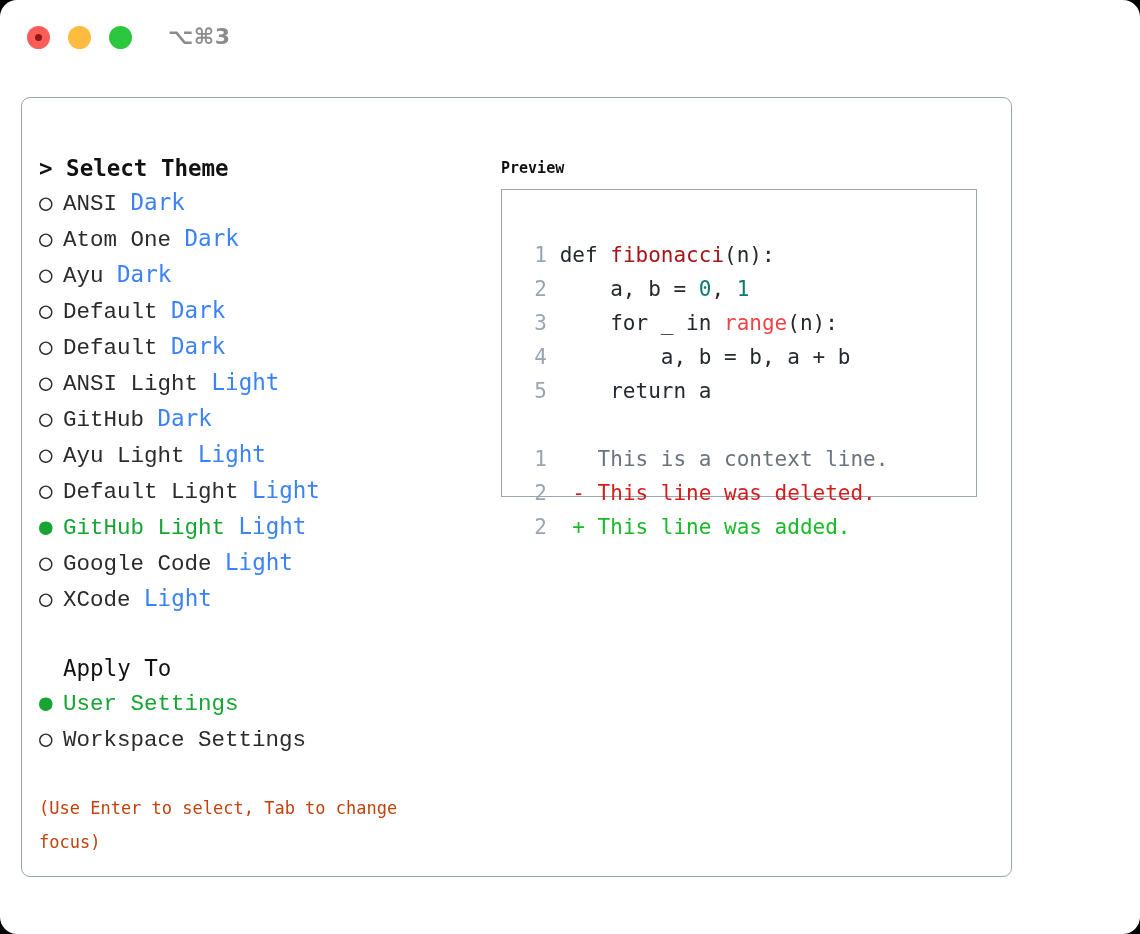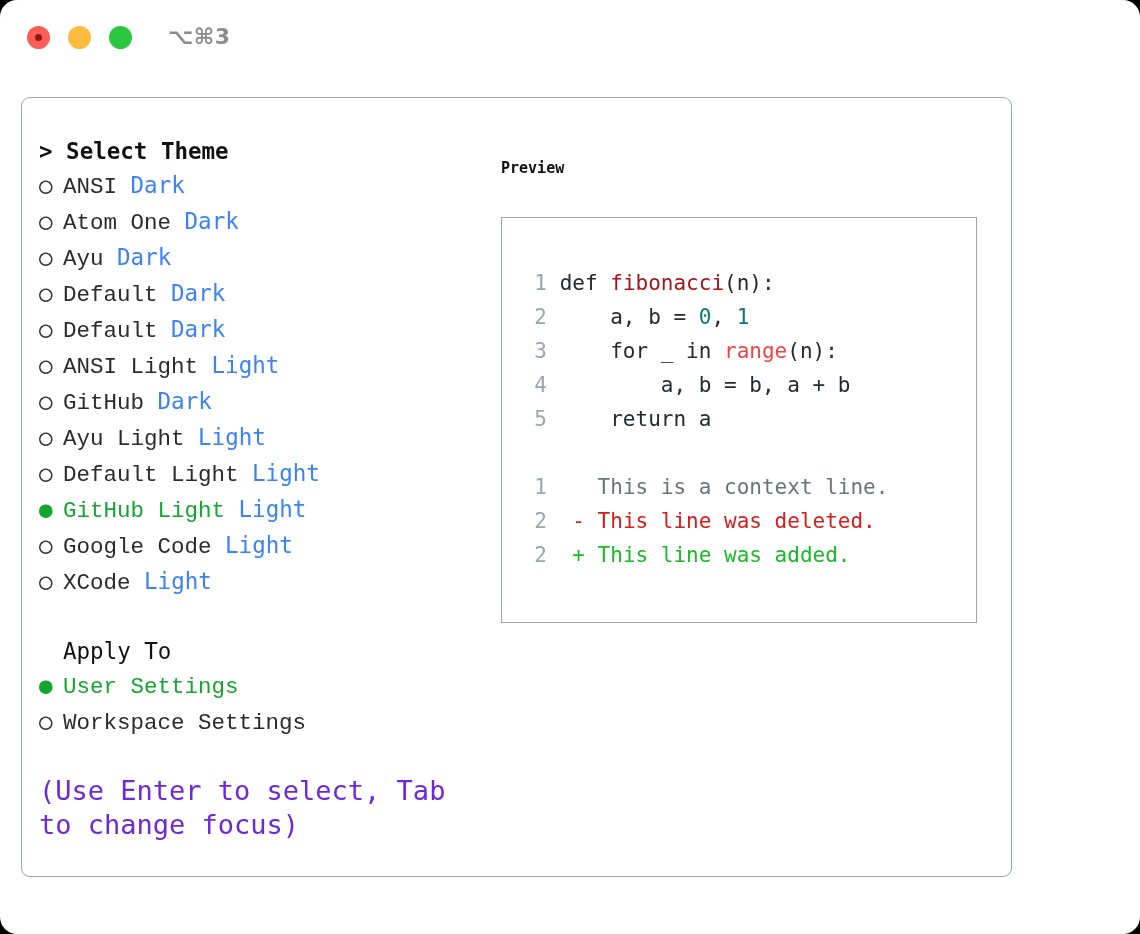--- a/index.html
+++ b/index.html
@@ -79,21 +79,21 @@
     border: 1px solid #9aa4b2;
     border-radius: 9px;
     box-sizing: border-box;
     background: #ffffff;
   }
 
   
   .left-col {
     position: absolute;
     left: 17px;
-    top: 36px;
+    top: 53px;
     width: 440px;
   }
 
   .section-header {
     font-size: 22.5px;
     font-weight: 700;
     color: #111111;
     line-height: 34px;
     white-space: pre;
   }
@@ -117,45 +117,45 @@
     color: #16a533;
   }
   .opt-label { color: inherit; font-family: Liberation Mono, monospace; }
   .opt-tag {
     color: #3b82f6;
   }
 
   .spacer-line { height: 34px; }
 
   .hint {
-    font-size: 27px;
-    line-height: 34px;
-    color: #6d28d9;
+    font-size: 17px;
+    line-height: 34px;
+    color: #c2410c;
     width: 420px;
     white-space: pre-wrap;
     word-break: break-word;
   }
 
   
   .right-col {
     position: absolute;
     left: 479px;
     top: 53px;
     width: 490px;
   }
   .preview-title {
     font-size: 15px;
     font-weight: 700;
     color: #111111;
     line-height: 34px;
   }
   .preview-box {
-    margin-top: 32px;
+    margin-top: 4px;
     width: 476px;
-    height: 406px;
+    height: 308px;
     box-sizing: border-box;
     border: 1px solid #9aa4b2;
     background: #ffffff;
     padding: 48px 0 4px 0;
     position: relative;
   }
 
   .code-block {
     padding-left: 23px;
     font-size: 21px;

